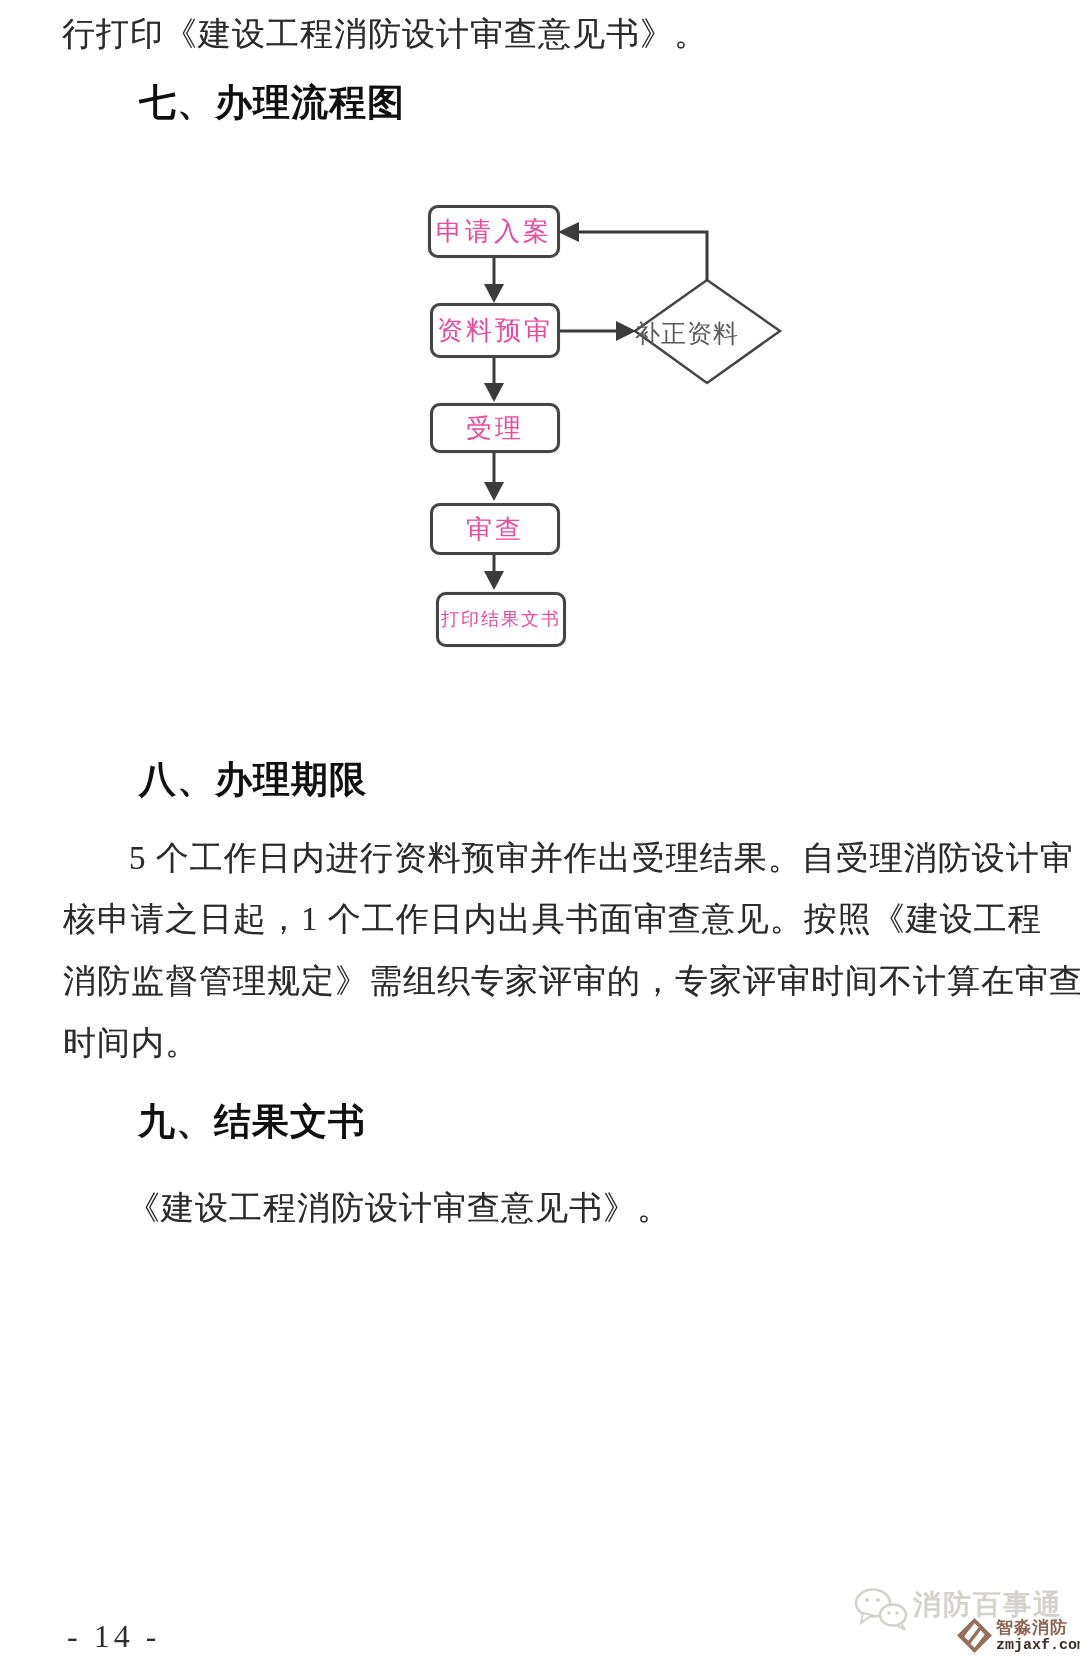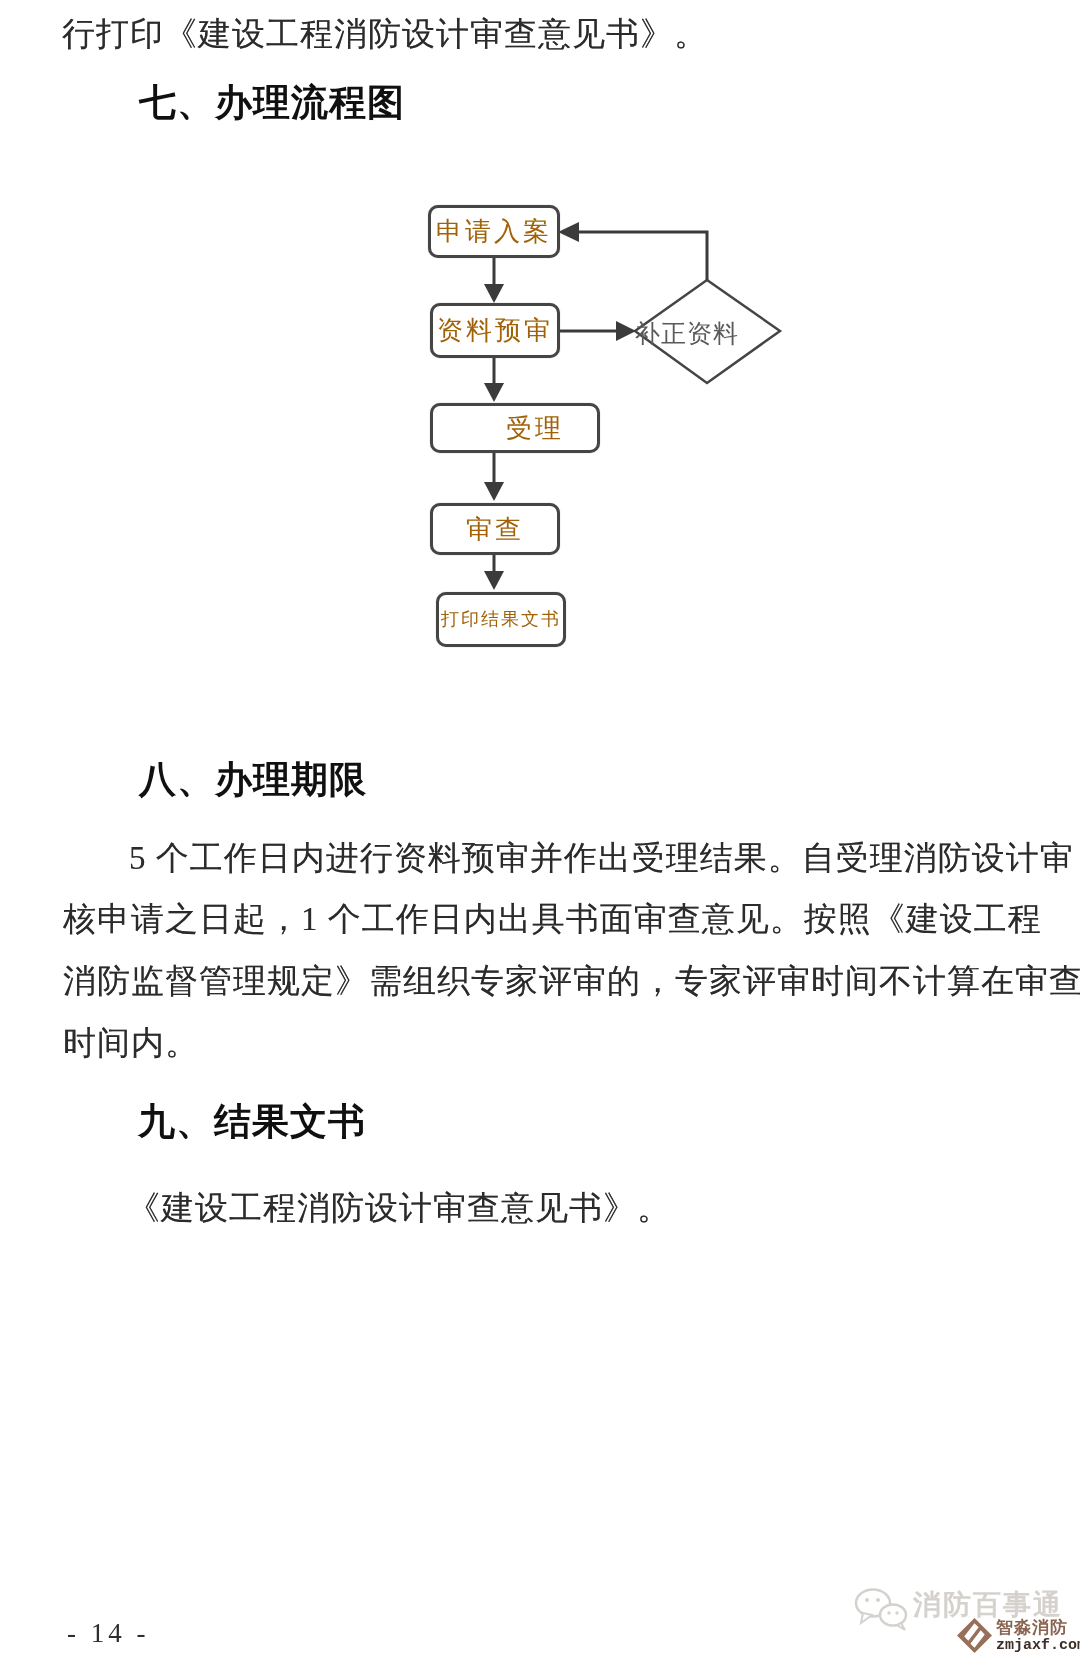--- a/index.html
+++ b/index.html
@@ -19,37 +19,37 @@
   #intro-line{left:62px;top:12px;}
   #h7{left:139px;top:78px;}
   #h8{left:139px;top:755px;}
   #h9{left:138px;top:1097px;}
   #p8-l1{left:129px;top:836px;}
   #p8-l2{left:63px;top:897px;}
   #p8-l3{left:63px;top:959px;}
   #p8-l4{left:63px;top:1021px;}
   #result-line{left:127px;top:1186px;}
   #page-number{
-    position:absolute;left:67px;top:1618px;font-size:27px;letter-spacing:4px;
+    position:absolute;left:67px;top:1618px;font-size:32px;letter-spacing:4px;
     color:#2e2e2e;white-space:nowrap;
   }
 
   
   #flowchart{position:absolute;left:400px;top:190px;width:400px;height:470px;}
   #fc-svg{position:absolute;left:0;top:0;}
   .fc-box{
     position:absolute;border:3px solid #454545;border-radius:10px;background:#fff;
     display:flex;align-items:center;justify-content:center;
     font-family:"Liberation Sans","DejaVu Sans",sans-serif;
-    font-size:26px;color:#a16207;letter-spacing:3px;text-align:center;
+    font-size:26px;color:#ec4899;letter-spacing:3px;text-align:center;
     box-shadow:0 0 1px rgba(70,70,70,.6);
   }
   #fc-apply  {left:28px;top:15px; width:126px;height:47px;}
   #fc-preview{left:30px;top:113px;width:124px;height:49px;}
-  #fc-accept {left:30px;top:213px;width:124px;height:44px;padding-left:40px;}
+  #fc-accept {left:30px;top:213px;width:124px;height:44px;}
   #fc-review {left:30px;top:313px;width:124px;height:46px;}
   #fc-print  {left:36px;top:402px;width:124px;height:49px;font-size:18px;line-height:27px;flex-direction:row;letter-spacing:2px;}
   #fc-diamond-label{
     position:absolute;left:235px;top:127px;width:145px;text-align:left;
     font-family:"Liberation Sans","DejaVu Sans",sans-serif;
     font-size:25px;color:#5a5a5a;letter-spacing:1px;
   }
 
   
   #watermark{

